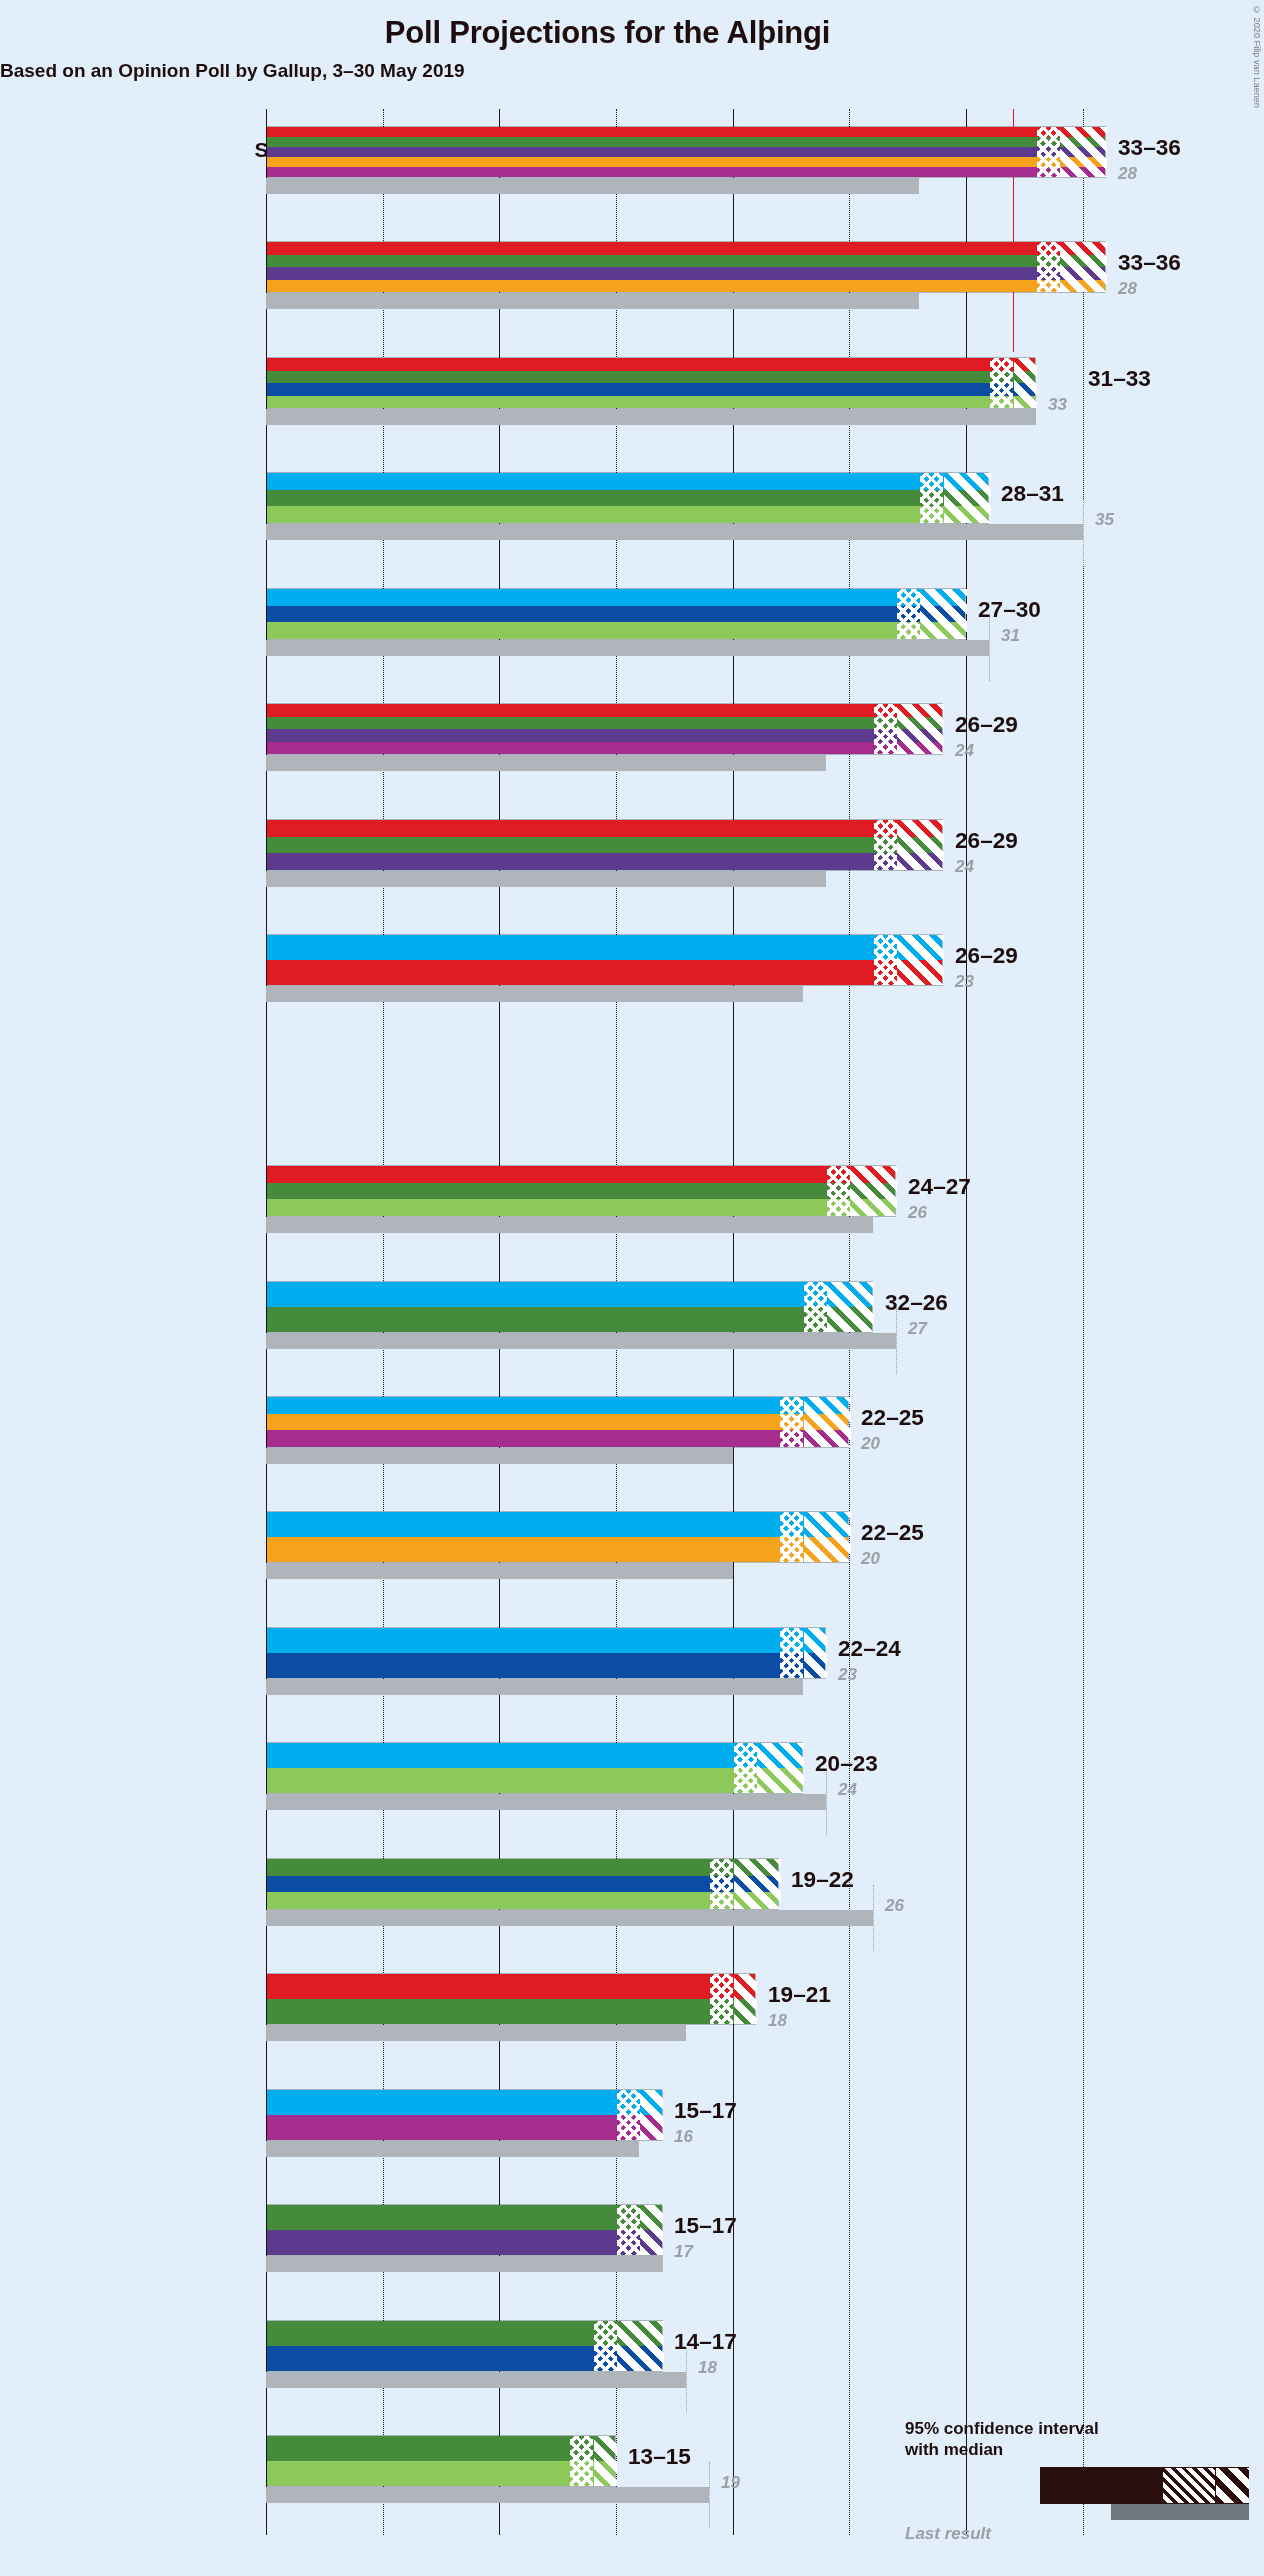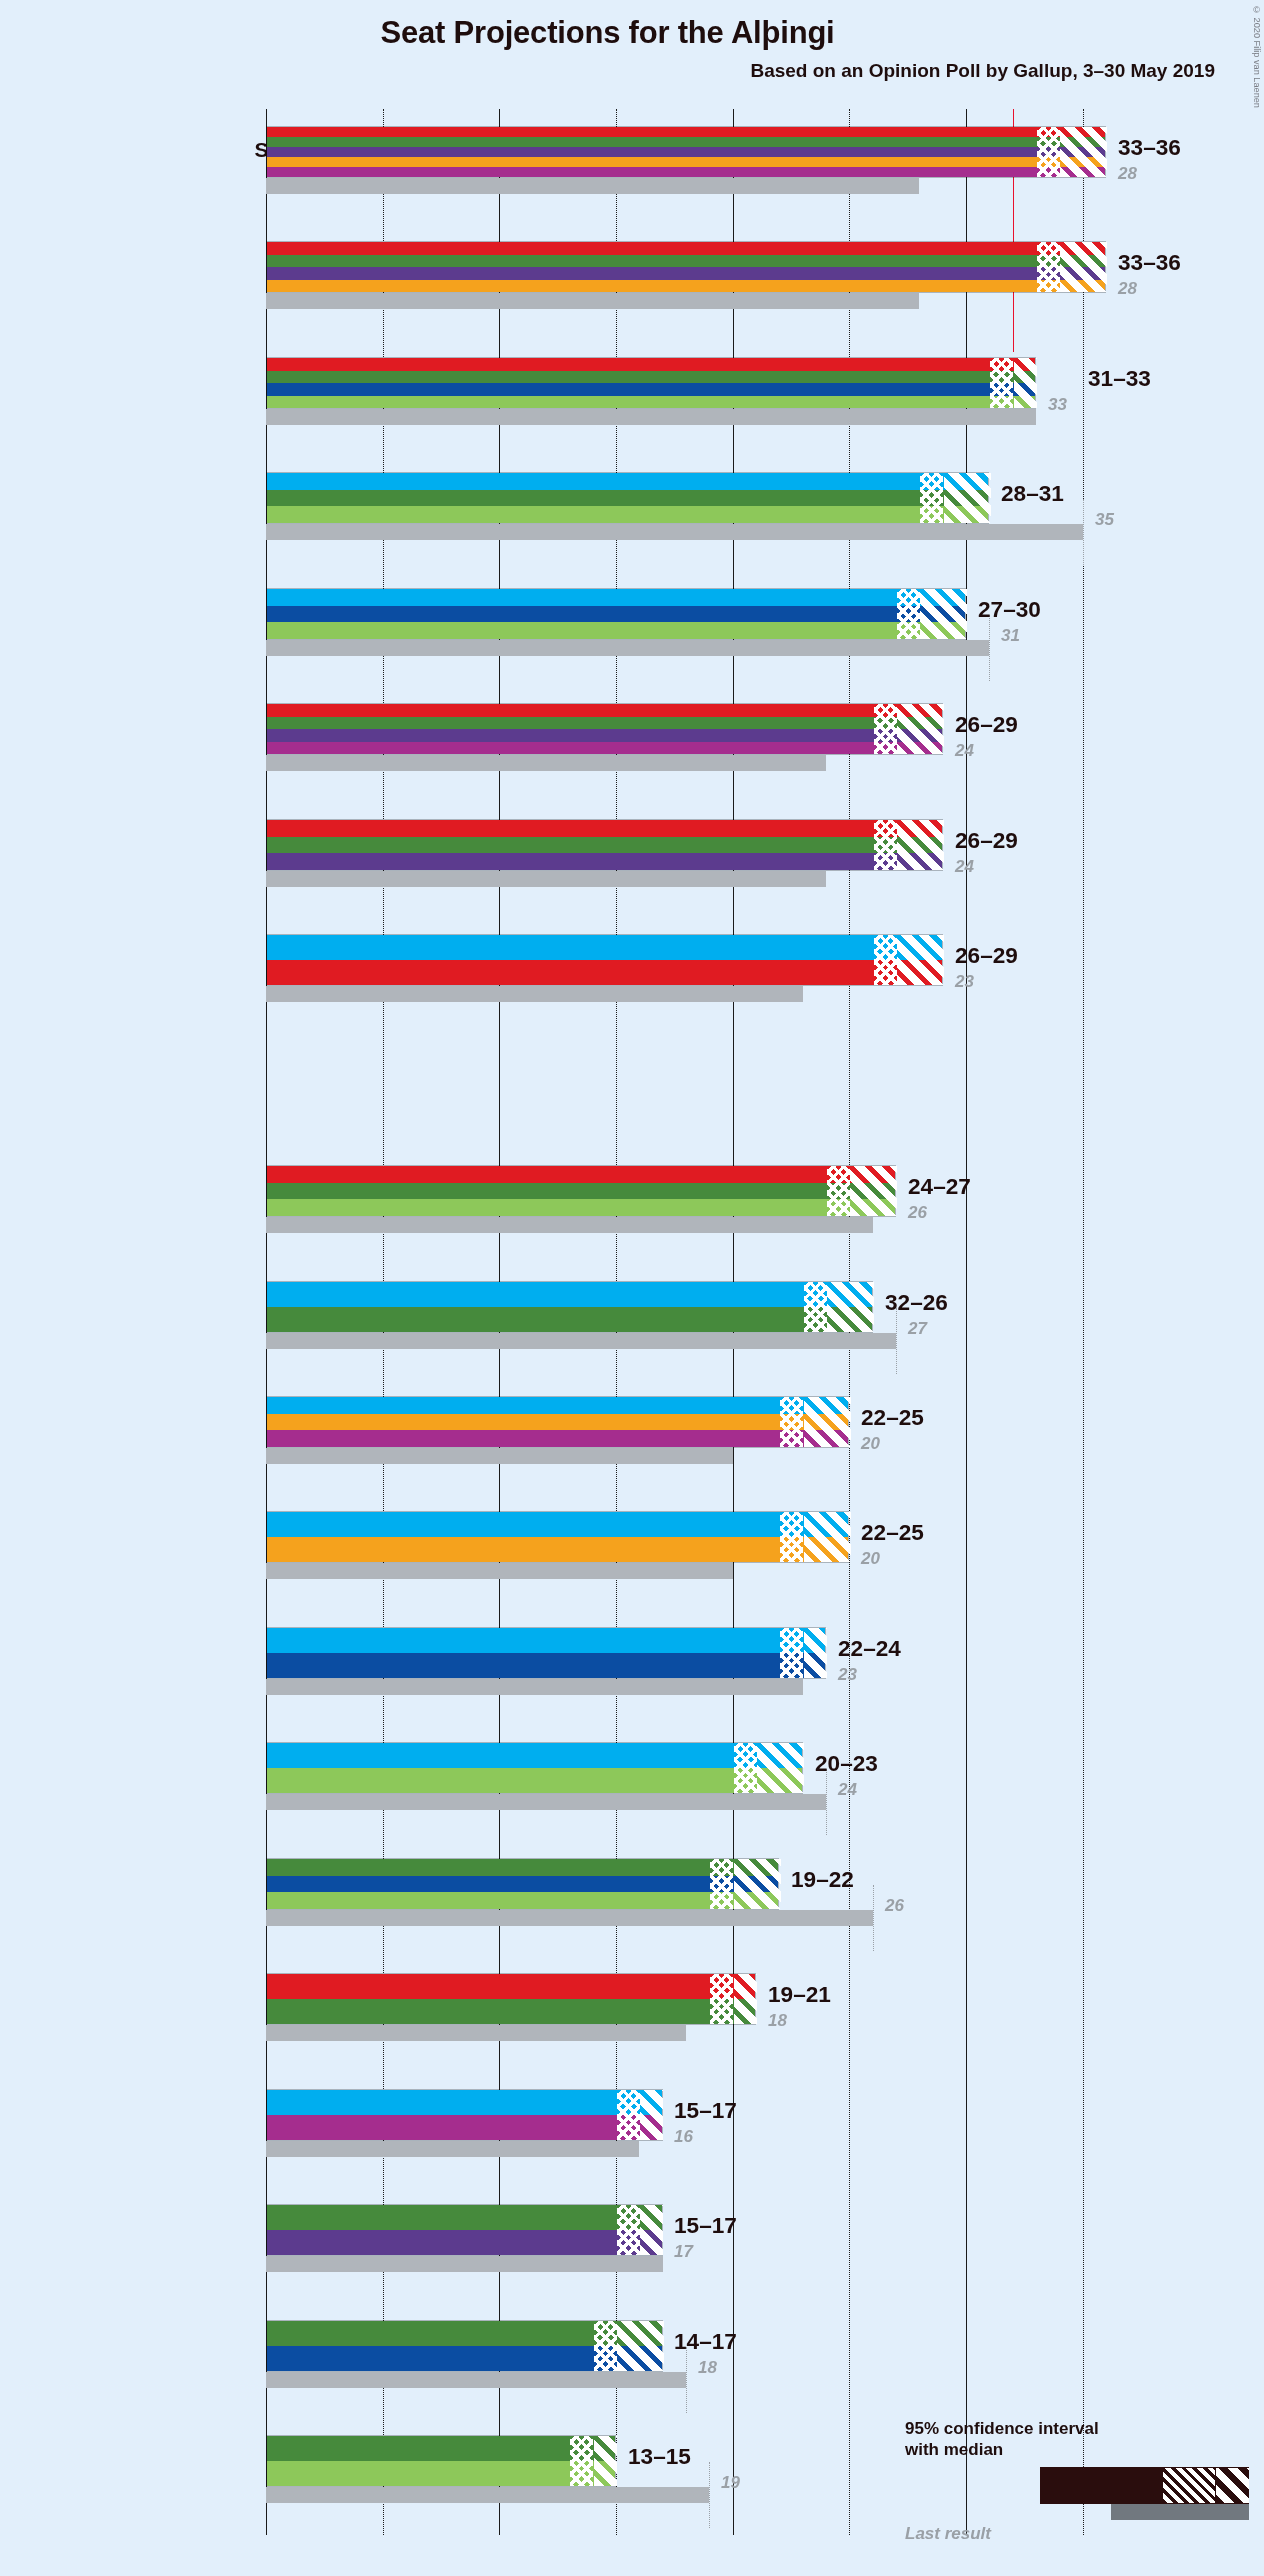--- a/index.html
+++ b/index.html
@@ -14,21 +14,21 @@
 
   
   .title{
     position:absolute;top:15px;left:0;width:1215px;
     text-align:center;
     font-size:31px;font-weight:bold;color:#1e0d0d;
     letter-spacing:-0.2px;
   }
   .subtitle{
     position:absolute;top:60px;left:0;width:1215px;
-    text-align:right;
+    text-align:left;
     font-size:19px;font-weight:bold;color:#1e0d0d;
   }
   .copyright{
     position:absolute;top:5px;right:3.4px;
     font-size:9.2px;color:#7a7d85;
     writing-mode:vertical-rl;
     white-space:nowrap;
   }
 
   
@@ -109,21 +109,21 @@
   .legend-lastlabel{
     font-size:17px;font-style:italic;font-weight:bold;color:#9aa0a6;
     margin-top:3.4px;margin-right:46px;
   }
 </style>
 </head>
 <body>
 
 <div id="chart-root">
 
-  <div class="title">Seat Projections for the Alþingi</div>
+  <div class="title">Poll Projections for the Alþingi</div>
   <div class="subtitle">Based on an Opinion Poll by Gallup, 3–30 May 2019</div>
   <div class="copyright">© 2020 Filip van Laenen</div>
 
   <div id="plot">
       <div class="gridline" style="left: 0px; height: 2426px;"></div>
       <div class="gridline dotted" style="left: 117px; height: 2426px;"></div>
       <div class="gridline" style="left: 233px; height: 2426px;"></div>
       <div class="gridline dotted" style="left: 350px; height: 2426px;"></div>
       <div class="gridline" style="left: 467px; height: 2426px;"></div>
       <div class="gridline dotted" style="left: 583px; height: 2426px;"></div>

